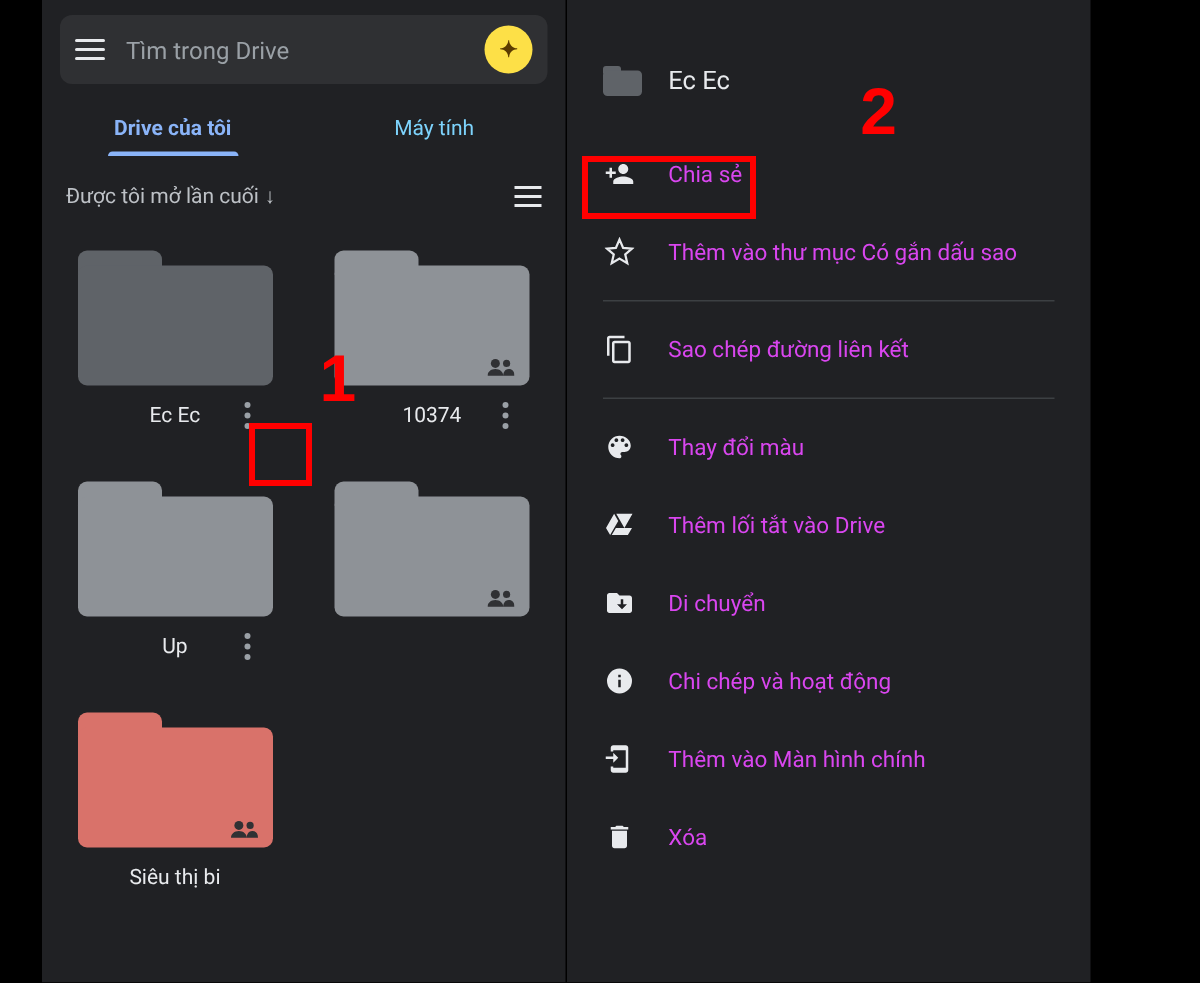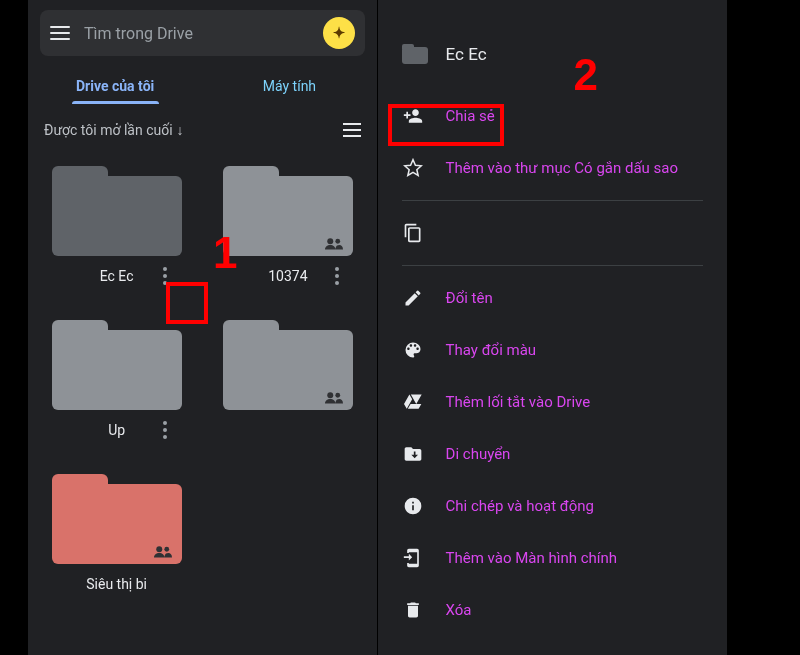--- a/index.html
+++ b/index.html
@@ -208,30 +208,23 @@
           </div>
         <span>Thêm vào thư mục Có gắn dấu sao</span>
       </div>
       <div class="divider"></div>
       <div class="menu-item">
         <div class="ico">
             <svg viewBox="0 0 24 24">
               <path d="M16 1H4c-1.1 0-2 .9-2 2v14h2V3h12V1zm3 4H8c-1.1 0-2 .9-2 2v14c0 1.1.9 2 2 2h11c1.1 0 2-.9 2-2V7c0-1.1-.9-2-2-2zm0 16H8V7h11v14z"></path>
             </svg>
           </div>
+        <span>Sao chép đường liên kết</span>
       </div>
       <div class="divider"></div>
-      <div class="menu-item">
-        <div class="ico">
-            <svg viewBox="0 0 24 24">
-              <path d="M3 17.25V21h3.75L17.8 9.94l-3.75-3.75L3 17.25zM20.7 7.04a1 1 0 0 0 0-1.41l-2.34-2.34a1 1 0 0 0-1.41 0l-1.83 1.83 3.75 3.75 1.83-1.83z"></path>
-            </svg>
-          </div>
-        <span>Đổi tên</span>
-      </div>
       <div class="menu-item">
         <div class="ico">
             <svg viewBox="0 0 24 24">
               <path d="M12 3a9 9 0 0 0 0 18c.83 0 1.5-.67 1.5-1.5 0-.39-.15-.74-.39-1.01-.23-.26-.38-.61-.38-.99 0-.83.67-1.5 1.5-1.5H16c2.76 0 5-2.24 5-5 0-4.42-4.03-8-9-8zm-5.5 9c-.83 0-1.5-.67-1.5-1.5S5.67 9 6.5 9 8 9.67 8 10.5 7.33 12 6.5 12zm3-4C8.67 8 8 7.33 8 6.5S8.67 5 9.5 5s1.5.67 1.5 1.5S10.33 8 9.5 8zm5 0c-.83 0-1.5-.67-1.5-1.5S13.67 5 14.5 5s1.5.67 1.5 1.5S15.33 8 14.5 8zm3 4c-.83 0-1.5-.67-1.5-1.5S16.67 9 17.5 9s1.5.67 1.5 1.5-.67 1.5-1.5 1.5z"></path>
             </svg>
           </div>
         <span>Thay đổi màu</span>
       </div>
       <div class="menu-item">
         <div class="ico">

